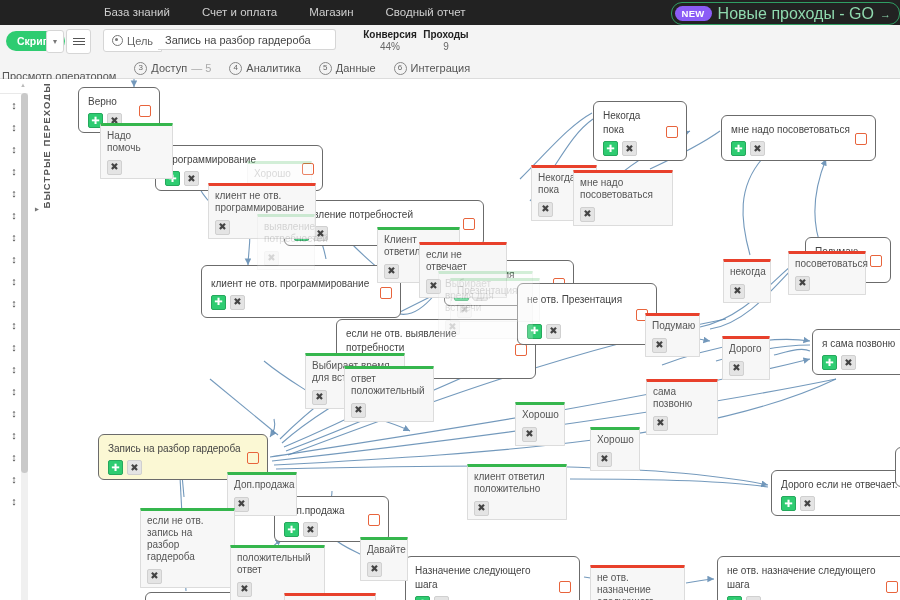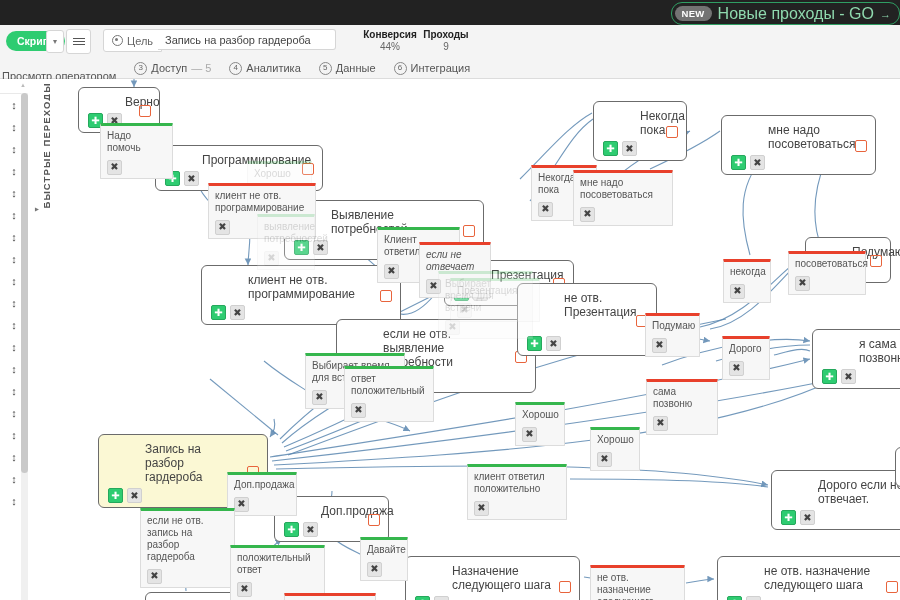--- a/index.html
+++ b/index.html
@@ -12,21 +12,21 @@
   #app{position:relative;width:900px;height:600px;overflow:hidden;}
 
   
   .topnav{position:absolute;left:0;top:0;width:900px;height:25px;background:#222222;}
   .topnav-active{position:absolute;left:0;top:0;height:25px;background:#000;display:flex;align-items:center;
     padding:0 12px 0 0;color:#fff;font-size:11.5px;font-weight:bold;letter-spacing:.1px;}
   .topnav-items{position:absolute;left:88px;top:0;height:25px;display:flex;align-items:center;gap:0;}
   .topnav-item{color:#cfcfcf;font-size:11.5px;padding:0 16px;line-height:25px;cursor:pointer;white-space:nowrap;}
   .topnav-right{position:absolute;right:0;top:2px;height:21px;display:flex;align-items:center;
     border:1px solid #2f9e63;border-radius:11px;padding:0 8px 0 3px;gap:6px;}
-  .new-badge{background:#737373;color:#fff;font-size:9.5px;font-weight:bold;border-radius:9px;padding:2px 7px;letter-spacing:.3px;}
+  .new-badge{background:#8b5cf6;color:#fff;font-size:9.5px;font-weight:bold;border-radius:9px;padding:2px 7px;letter-spacing:.3px;}
   .topnav-right-label{color:#8fd9ae;font-size:16px;white-space:nowrap;}
   .topnav-right-arrow{color:#8fd9ae;font-size:11px;}
 
   
   .toolbar{position:absolute;left:0;top:25px;width:900px;height:33px;background:#f4f4f4;border-bottom:1px solid #e3e3e3;}
   .script-btn{position:absolute;left:6px;top:6px;height:20px;background:#2ecc71;border-radius:10px;
     color:#fff;font-size:10.5px;font-weight:bold;display:flex;align-items:center;padding:0 11px;cursor:pointer;}
   .script-caret{position:absolute;left:46px;top:5px;width:16px;height:21px;background:#fff;border:1px solid #d6d6d6;
     border-radius:3px;display:flex;align-items:center;justify-content:center;font-size:8px;color:#777;cursor:pointer;}
   .burger{position:absolute;left:66px;top:4px;width:23px;height:23px;background:#fff;border:1px solid #d6d6d6;border-radius:3px;
@@ -65,21 +65,21 @@
   .vert-caret{position:absolute;left:6px;top:126px;font-size:8px;color:#777;transform:rotate(-90deg);}
 
   
   .canvas{position:absolute;left:50px;top:79px;width:850px;height:521px;background:#fff;overflow:hidden;}
   .canvas svg{position:absolute;left:0;top:0;}
 
   
   .node{position:absolute;background:#fff;border:1px solid #6b6b6b;border-radius:6px;box-sizing:border-box;
     padding:7px 9px 4px 9px;display:flex;flex-direction:column;justify-content:center;}
   .node.highlight{background:#fbf8d4;border-color:#6b6b6b;}
-  .node .ntitle{font-size:12px;color:#444;line-height:14px;padding-right:16px;margin-left:37px;}
+  .node .ntitle{font-size:10px;color:#444;line-height:14px;padding-right:16px;}
   .node .nsq{position:absolute;right:8px;top:50%;margin-top:-5px;width:10px;height:10px;border:1.6px solid #e8643c;border-radius:2px;}
   .node .nacts{display:flex;gap:4px;margin-top:4px;}
 
   
   .lbl{position:absolute;background:#f7f7f7;border:1px solid #dcdcdc;box-sizing:border-box;
     padding:4px 10px 3px 6px;border-radius:1px;}
   .lbl.green{border-top:3px solid #35b64d;}
   .lbl.red{border-top:3px solid #e8402b;}
   .lbl .ltext{font-size:10px;color:#555;line-height:12px;}
   .lbl .lacts{margin-top:2px;}
@@ -89,20 +89,26 @@
     line-height:1;border-radius:2px;cursor:pointer;}
   .ic-plus{background:#2ecc71;color:#fff;font-weight:bold;border:1px solid #25a85c;}
   .ic-x{background:#e4e4e4;color:#444;font-weight:bold;border:1px solid #d0d0d0;}
 </style>
 </head>
 <body>
 
 <div id="app">
 
   <div class="topnav">
+    <div class="topnav-items">
+      <div class="topnav-item">База знаний</div>
+      <div class="topnav-item">Счет и оплата</div>
+      <div class="topnav-item">Магазин</div>
+      <div class="topnav-item">Сводный отчет</div>
+    </div>
     <div class="topnav-right">
       <span class="new-badge">NEW</span>
       <span class="topnav-right-label">Новые проходы - GO</span>
       <span class="topnav-right-arrow">→</span>
     </div>
   </div>
 
   <div class="toolbar">
     <div class="script-btn">Скрипт</div>
     <div class="script-caret">▾</div>
@@ -385,21 +391,21 @@
           <div class="lacts"><span class="ic ic-x">✖</span></div>
         </div>
         <div class="lbl green faded" style="left: 207px; top: 135px; width: 58px; min-height: 45px;">
           <div class="ltext">выявление потребностей</div>
           <div class="lacts"><span class="ic ic-x">✖</span></div>
         </div>
         <div class="lbl green" style="left: 327px; top: 148px; width: 83px; min-height: 33px;">
           <div class="ltext">Клиент ответил</div>
           <div class="lacts"><span class="ic ic-x">✖</span></div>
         </div>
-        <div class="lbl red" style="left: 369px; top: 163px; width: 72px; min-height: 32px; font-style: italic;">
+        <div class="lbl red" style="left: 369px; top: 163px; width: 88px; min-height: 32px;">
           <div class="ltext">если не отвечает</div>
           <div class="lacts"><span class="ic ic-x">✖</span></div>
         </div>
         <div class="lbl green faded" style="left: 388px; top: 192px; width: 95px; min-height: 44px;">
           <div class="ltext">Выбирает время для встречи</div>
           <div class="lacts"><span class="ic ic-x">✖</span></div>
         </div>
         <div class="lbl green faded" style="left: 400px; top: 199px; width: 90px; min-height: 30px;">
           <div class="ltext">Презентация</div>
           <div class="lacts"><span class="ic ic-x">✖</span></div>

